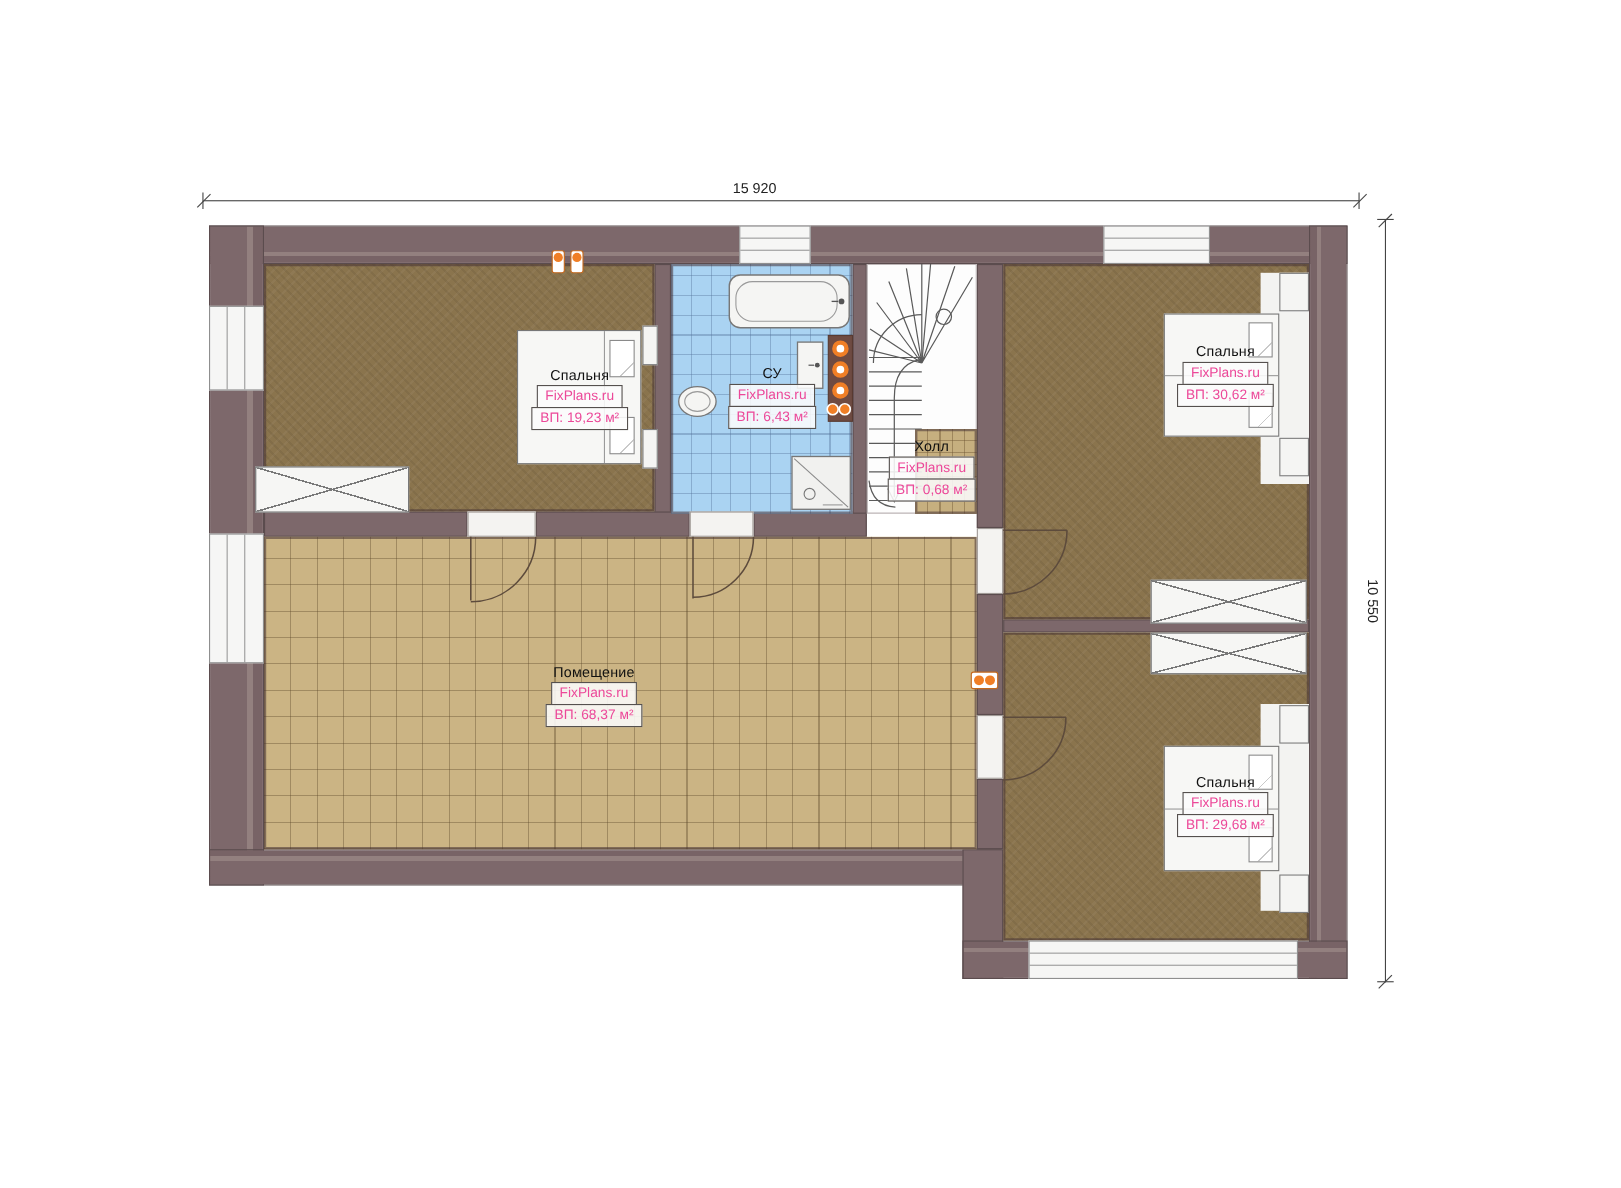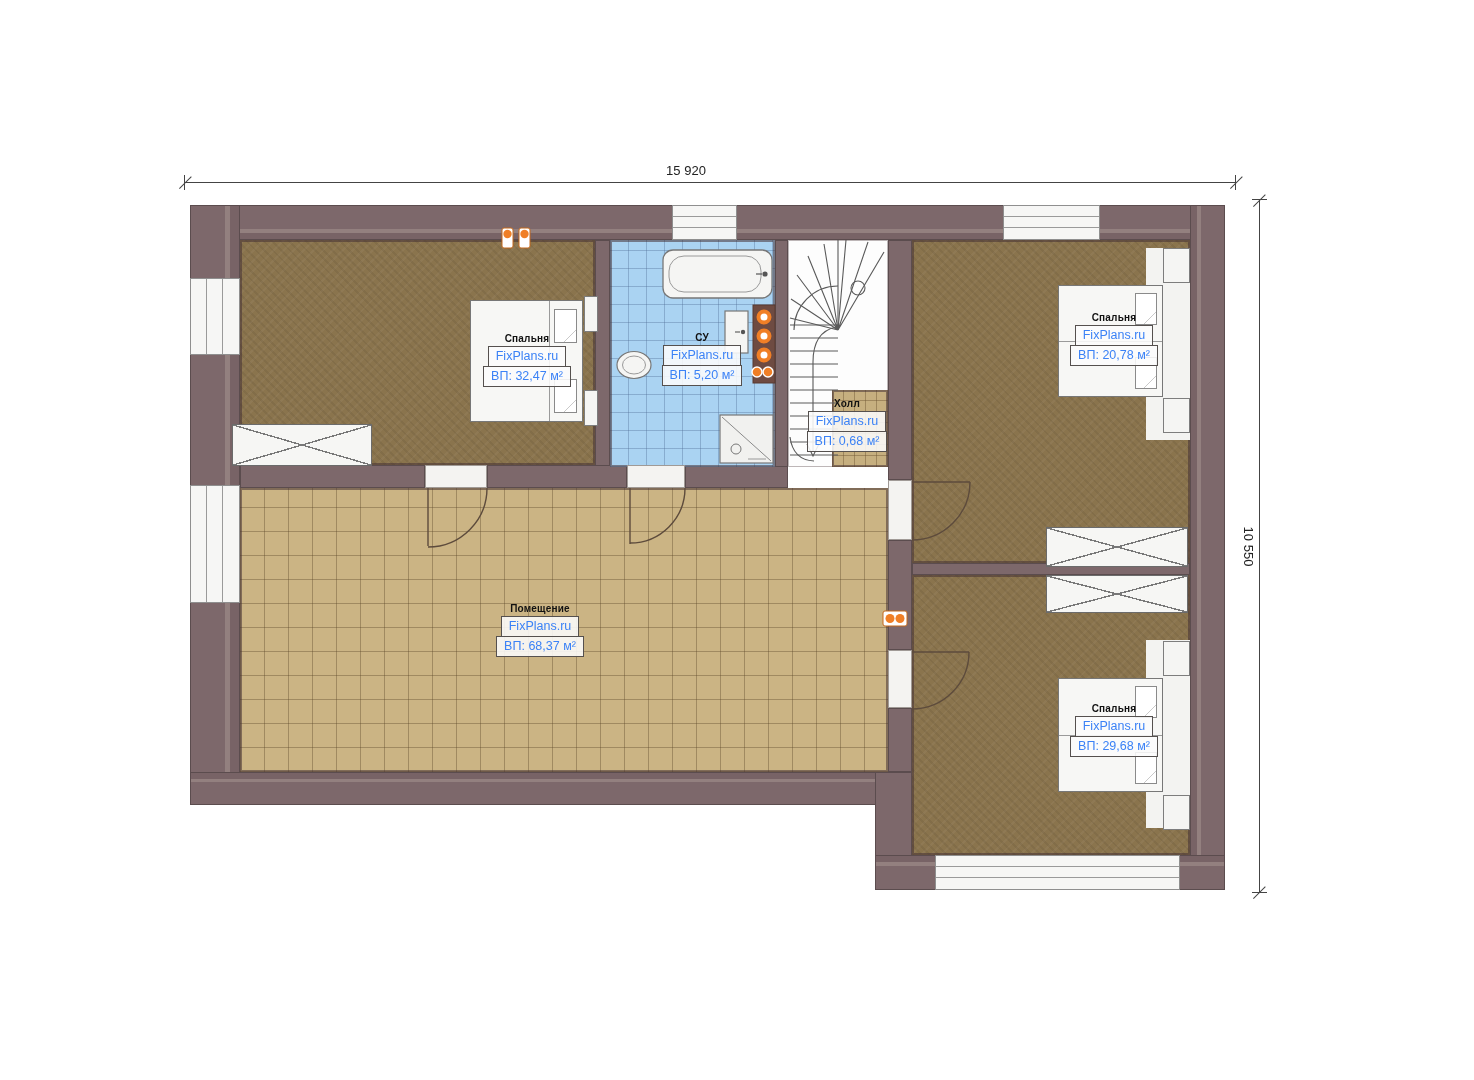--- a/index.html
+++ b/index.html
@@ -39,22 +39,22 @@
                          linear-gradient(to bottom right,transparent calc(50% - .7px),#787878 calc(50% - .7px) calc(50% + .7px),transparent calc(50% + .7px));}
   .zone{position:absolute;background:#f3f3f1;}
   .bed{position:absolute;background:#f7f7f5;border:1.5px solid #777;box-sizing:border-box;}
   .bed .split-v{position:absolute;top:0;bottom:0;right:32px;width:1px;background:#9a9a9a;}
   .bed .split-h{position:absolute;left:0;right:0;top:50%;height:1px;background:#9a9a9a;}
   .pillow{position:absolute;background:#ffffff;border:1px solid #8a8a8a;box-sizing:border-box;
           background-image:linear-gradient(135deg,transparent calc(100% - 9px),#c9c9c9 calc(100% - 9px) calc(100% - 8px),transparent calc(100% - 8px));}
   .ns{position:absolute;background:#f5f5f3;border:1px solid #7d7d7d;box-sizing:border-box;}
   
   .rlabel{position:absolute;display:flex;flex-direction:column;align-items:center;z-index:8;}
-  .rname{font-weight:700;font-size:10px;color:#111;letter-spacing:.2px;margin-bottom:3px;white-space:nowrap;}
-  .rbox{font-size:12.5px;color:#3b82f6;border:1px solid #55504e;background:rgba(252,252,252,.88);
+  .rname{font-weight:400;font-size:13px;color:#111;letter-spacing:.2px;margin-bottom:3px;white-space:nowrap;}
+  .rbox{font-size:12.5px;color:#ec4899;border:1px solid #55504e;background:rgba(252,252,252,.88);
         padding:2px 7px 3px 7px;margin-top:-1px;white-space:nowrap;text-align:right;}
   
   .dimline{position:absolute;background:#444;}
   .tick{position:absolute;background:#444;}
   .dimtext{position:absolute;font-size:13px;color:#222;text-align:center;}
   #fixtures{position:absolute;left:0;top:0;pointer-events:none;z-index:7;}
 </style>
 </head>
 <body>
 
@@ -202,39 +202,39 @@
     <g>
       <rect x="883" y="611" width="24" height="15" rx="2" fill="#ffffff" stroke="#c4681c" stroke-width="1"></rect>
       <circle cx="890" cy="618.5" r="4.5" fill="#f07f26"></circle>
       <circle cx="900" cy="618.5" r="4.5" fill="#f07f26"></circle>
     </g>
   </svg>
 
   <div class="rlabel" style="left:457px;top:333px;width:140px;">
     <div class="rname">Спальня</div>
     <div class="rbox">FixPlans.ru</div>
-    <div class="rbox">ВП: 32,47 м²</div>
+    <div class="rbox">ВП: 19,23 м²</div>
   </div>
 
   <div class="rlabel" style="left:632px;top:332px;width:140px;">
     <div class="rname">СУ</div>
     <div class="rbox">FixPlans.ru</div>
-    <div class="rbox">ВП: 5,20 м²</div>
+    <div class="rbox">ВП: 6,43 м²</div>
   </div>
 
   <div class="rlabel" style="left:777px;top:398px;width:140px;">
     <div class="rname">Холл</div>
     <div class="rbox">FixPlans.ru</div>
     <div class="rbox">ВП: 0,68 м²</div>
   </div>
 
   <div class="rlabel" style="left:1044px;top:312px;width:140px;">
     <div class="rname">Спальня</div>
     <div class="rbox">FixPlans.ru</div>
-    <div class="rbox">ВП: 20,78 м²</div>
+    <div class="rbox">ВП: 30,62 м²</div>
   </div>
 
   <div class="rlabel" style="left:470px;top:603px;width:140px;">
     <div class="rname">Помещение</div>
     <div class="rbox">FixPlans.ru</div>
     <div class="rbox">ВП: 68,37 м²</div>
   </div>
 
   <div class="rlabel" style="left:1044px;top:703px;width:140px;">
     <div class="rname">Спальня</div>

